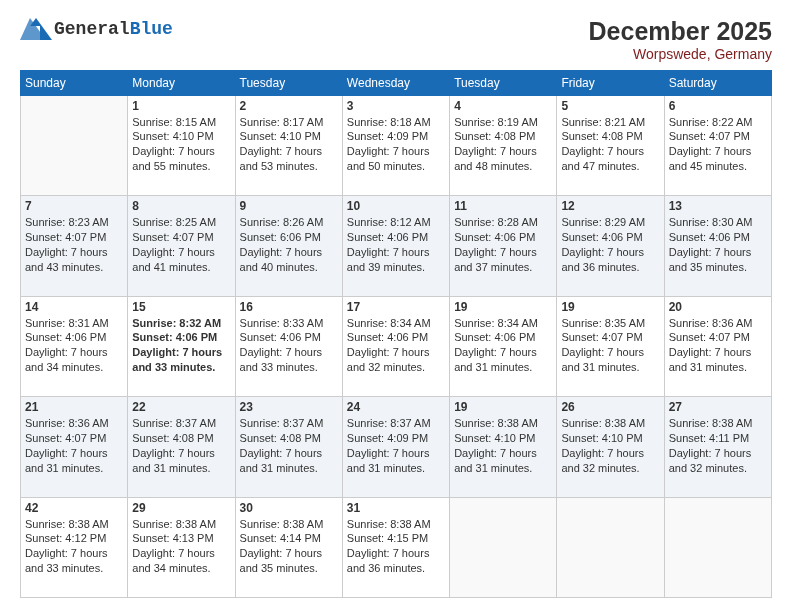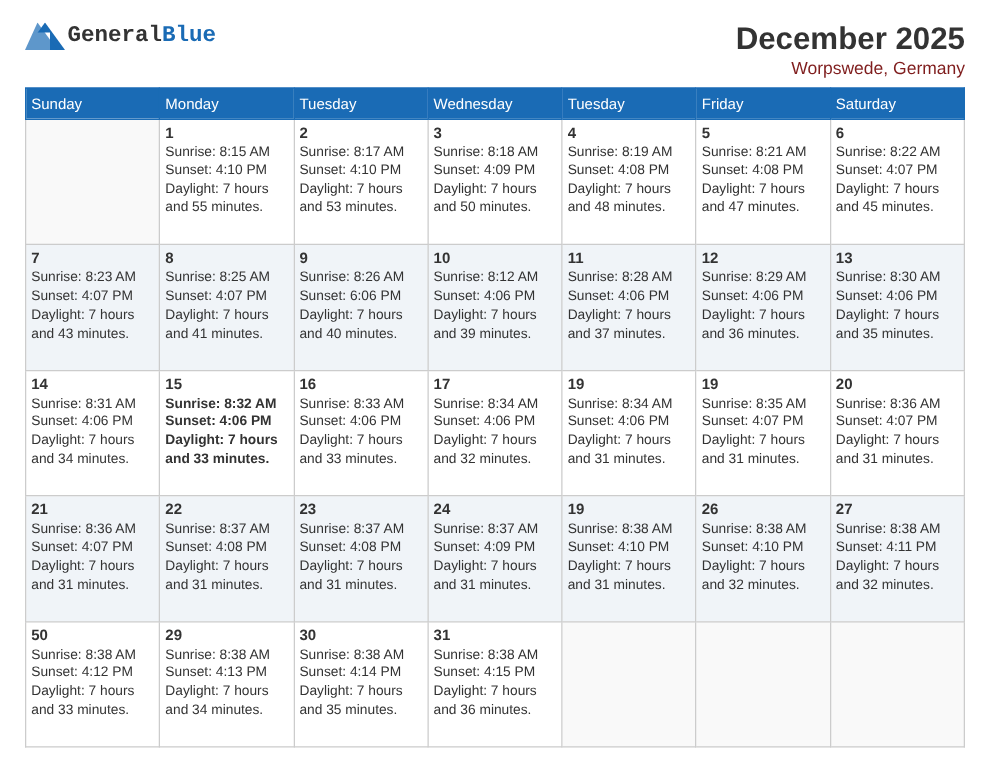--- a/index.html
+++ b/index.html
@@ -318,21 +318,21 @@
           <td>
             <div class="day-num">27</div>
             <div class="day-info" style="white-space: pre-line;">Sunrise: 8:38 AM
 Sunset: 4:11 PM
 Daylight: 7 hours
 and 32 minutes.</div>
           </td>
         </tr>
         <tr>
           <td>
-            <div class="day-num">50</div>
+            <div class="day-num">42</div>
             <div class="day-info" style="white-space: pre-line;">Sunrise: 8:38 AM
 Sunset: 4:12 PM
 Daylight: 7 hours
 and 33 minutes.</div>
           </td>
           <td>
             <div class="day-num">29</div>
             <div class="day-info" style="white-space: pre-line;">Sunrise: 8:38 AM
 Sunset: 4:13 PM
 Daylight: 7 hours

